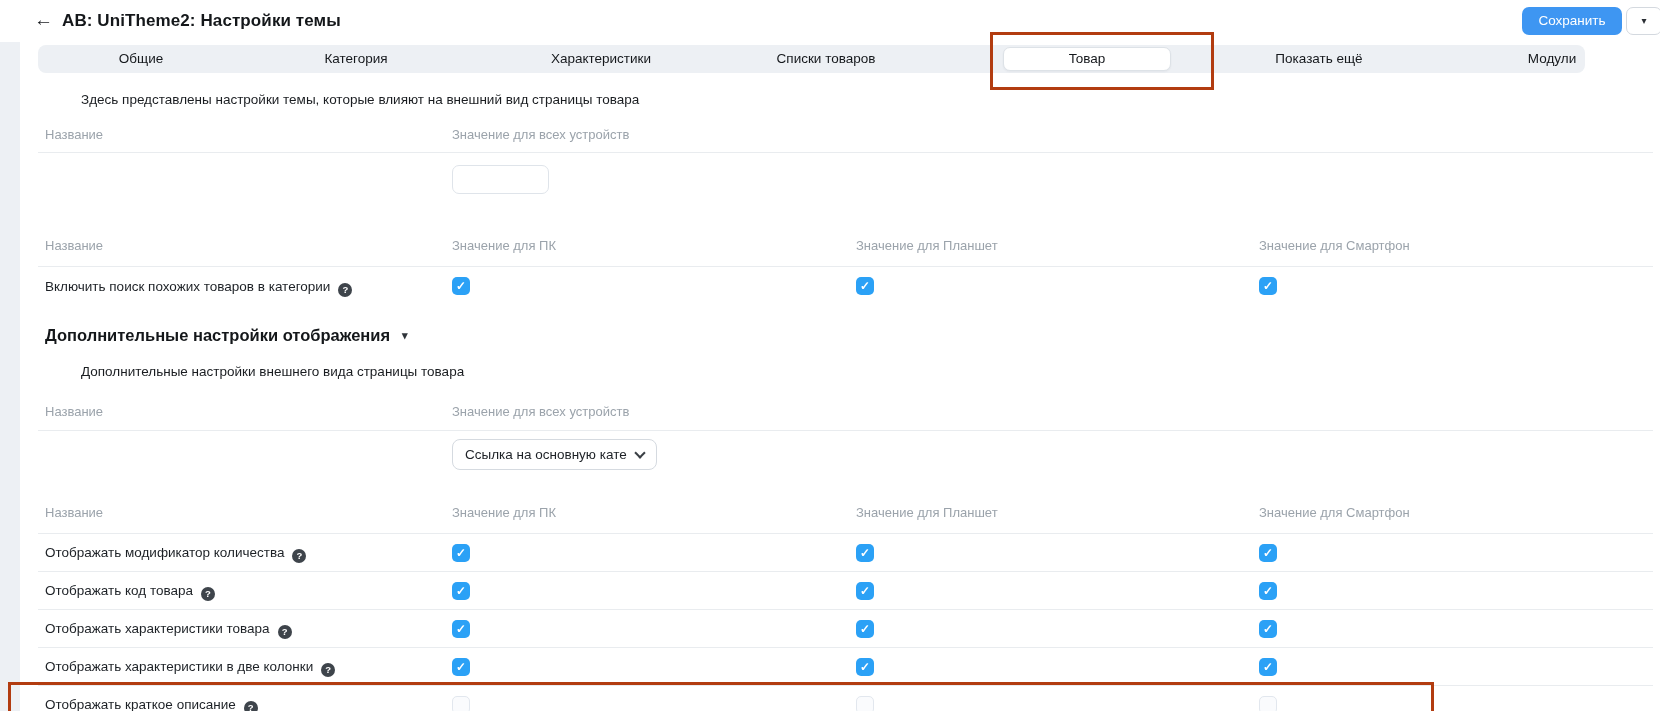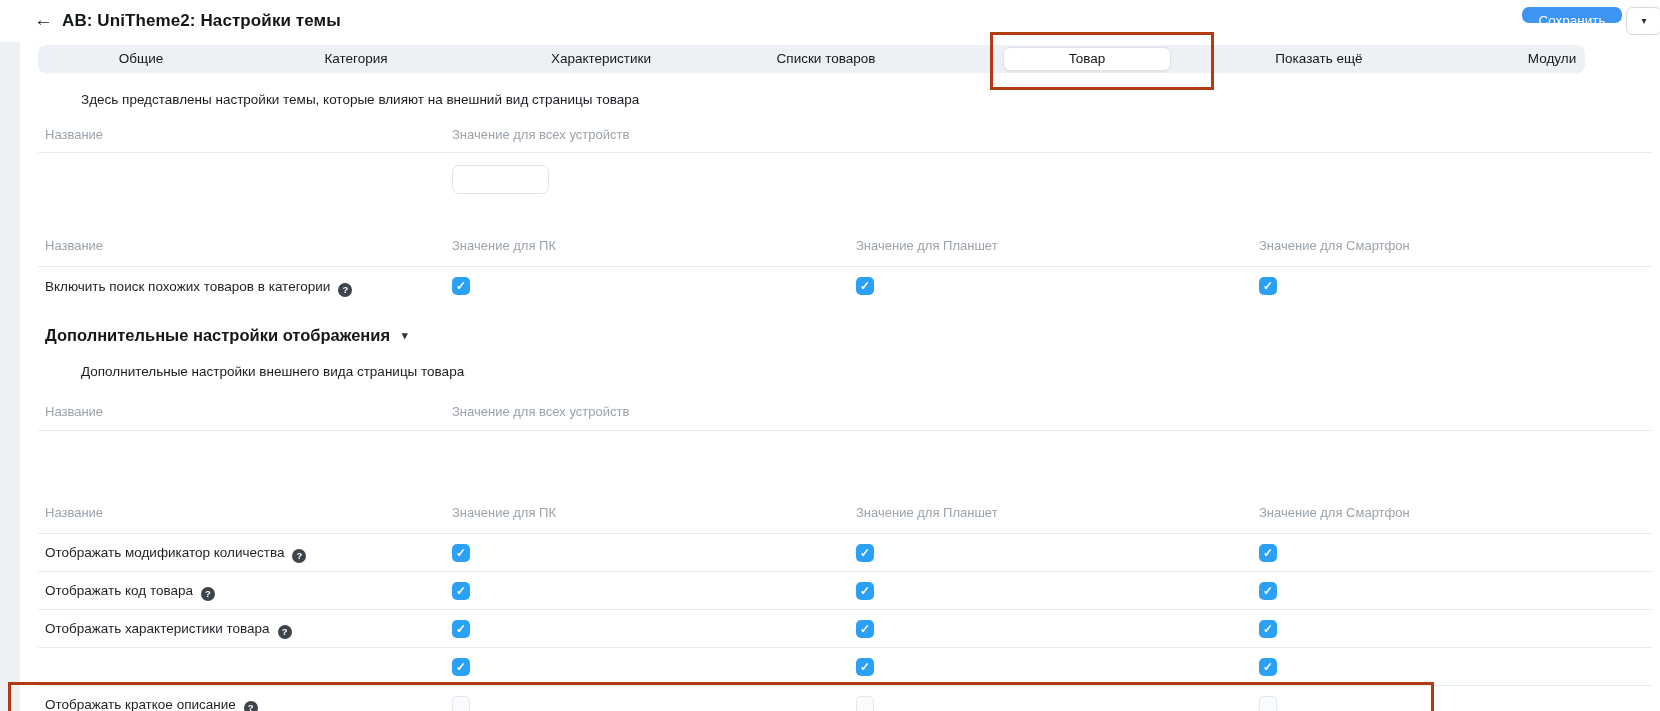--- a/index.html
+++ b/index.html
@@ -21,21 +21,21 @@
   .abs{position:absolute;}
 
   
   .left-strip{left:0;top:42px;width:20px;height:669px;background:#edf0f4;}
 
   
   .topbar{left:0;top:0;width:1660px;height:42px;background:#fff;}
   .back{left:34px;top:9px;font-size:19px;color:#16191d;cursor:pointer;line-height:22px;}
   .page-title{left:62px;top:11px;font-size:17px;font-weight:700;color:#14171a;letter-spacing:.1px;}
   .save-btn{
-    left:1522px;top:7px;width:100px;height:16px;background:var(--accent-blue);
+    left:1522px;top:7px;width:100px;height:28px;background:var(--accent-blue);
     border-radius:7px;color:#fff;font-size:13.5px;text-align:center;line-height:28px;cursor:pointer;
   }
   .save-caret-btn{
     left:1626px;top:7px;width:36px;height:28px;background:#fff;border:1px solid #d4d9df;
     border-radius:7px;text-align:center;line-height:26px;font-size:10px;color:#2a2e33;cursor:pointer;
   }
 
   
   .tabbar{left:38px;top:45px;width:1547px;height:28px;background:#edf0f4;border-radius:8px;}
   .tab{
@@ -169,20 +169,24 @@
   <span>Дополнительные настройки отображения</span><span class="caret">▾</span>
 </div>
 <div class="abs subtitle" style="top:362px">Дополнительные настройки внешнего вида страницы товара</div>
 
 <div class="abs hdr-row" style="top:399px">
   <span class="c1">Название</span>
   <span class="c2">Значение для всех устройств</span>
 </div>
 
 <div class="abs row t3-row">
+  <div class="select">
+    <span>Ссылка на основную кате</span>
+    <span class="chev"></span>
+  </div>
 </div>
 
 <div class="abs hdr-row" style="top:500px">
   <span class="c1">Название</span>
   <span class="c2">Значение для ПК</span>
   <span class="c3">Значение для Планшет</span>
   <span class="c4">Значение для Смартфон</span>
 </div>
 
 <div class="abs row t4-row" style="top:533px">
@@ -218,20 +222,21 @@
     </div>
   <div class="checkbox cb-tab checked">
       <span class="mark">✓</span>
     </div>
   <div class="checkbox cb-ph checked">
       <span class="mark">✓</span>
     </div>
 </div>
 
 <div class="abs row t4-row" style="top:647px">
+  <span class="label"><span>Отображать характеристики в две колонки</span><span class="help">?</span></span>
   <div class="checkbox cb-pc checked">
       <span class="mark">✓</span>
     </div>
   <div class="checkbox cb-tab checked">
       <span class="mark">✓</span>
     </div>
   <div class="checkbox cb-ph checked">
       <span class="mark">✓</span>
     </div>
 </div>

